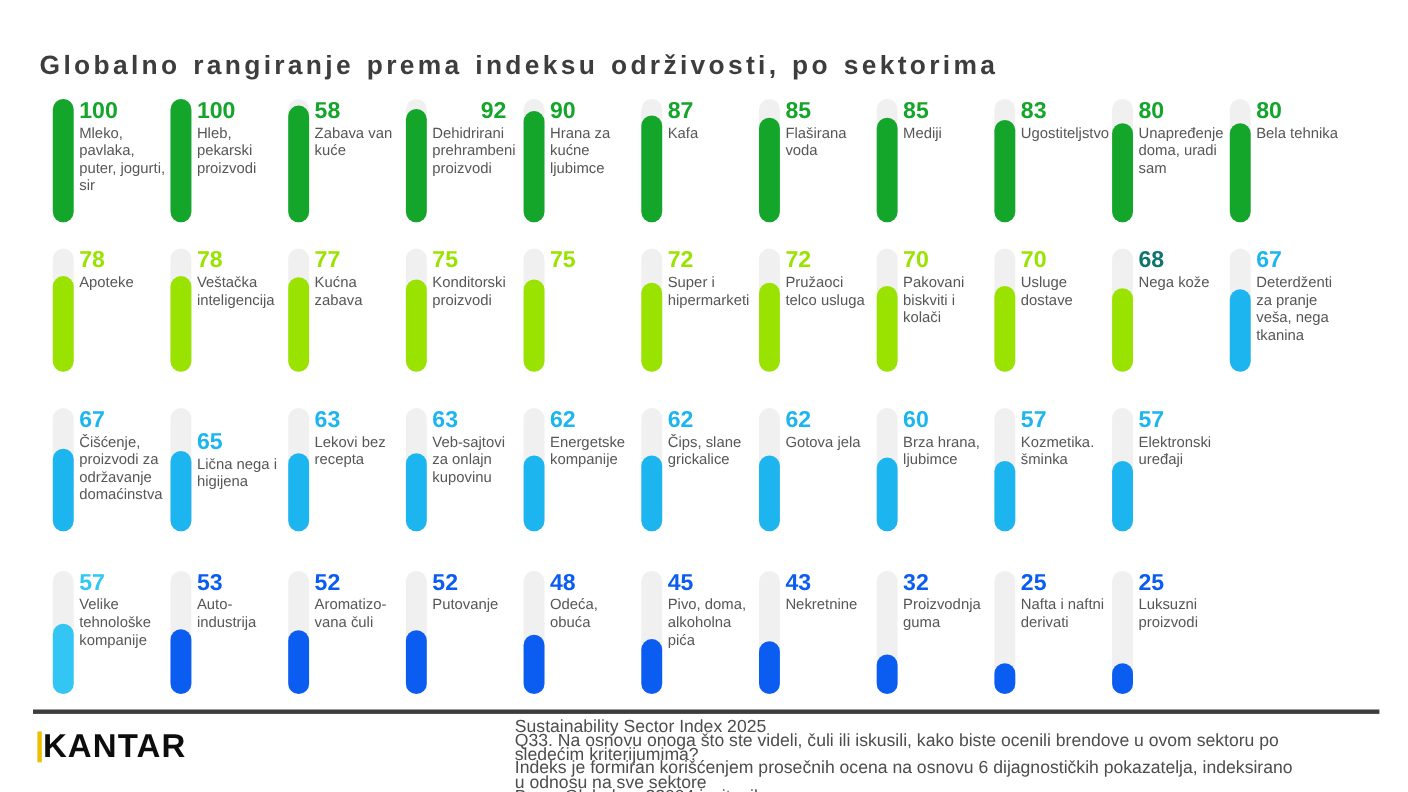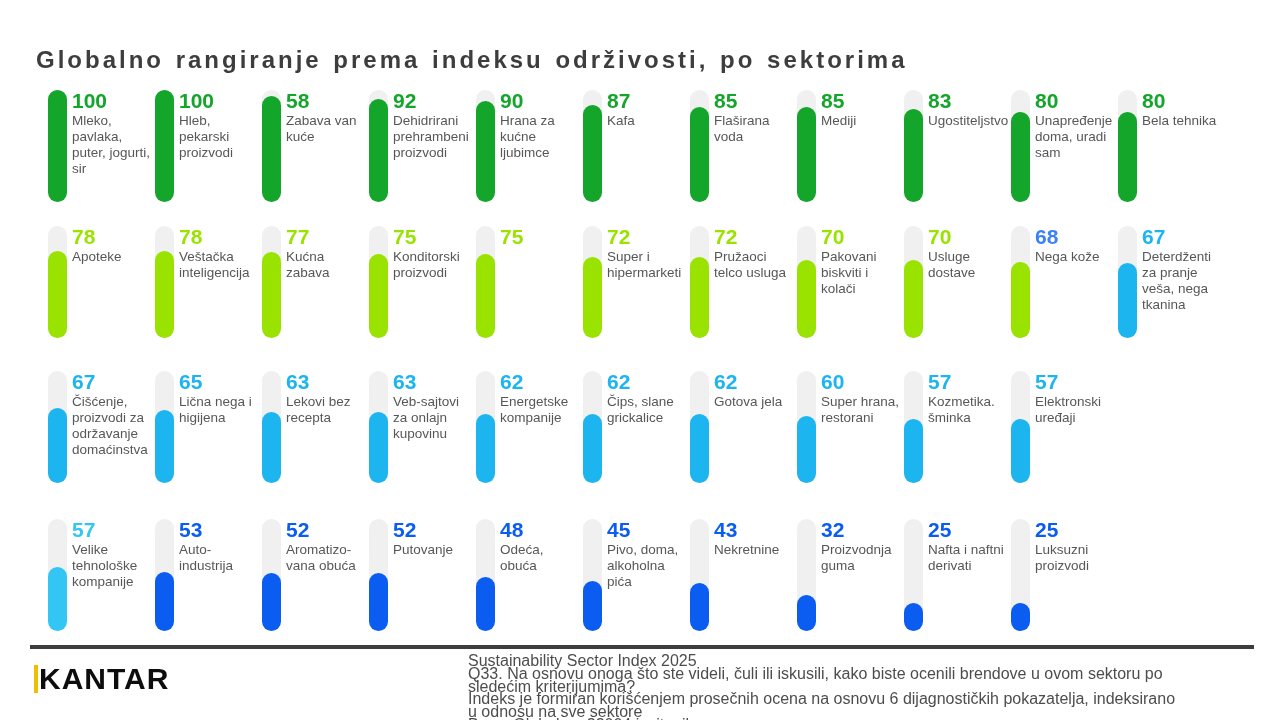--- a/index.html
+++ b/index.html
@@ -75,21 +75,21 @@
         <div class="item-txt">
           <div class="sector-score" style="color: rgb(20, 165, 43);">58</div>
           <div class="sector-label">Zabava van kuće</div>
         </div>
       </div>
       <div class="sector-item">
         <div class="bar-track">
           <div class="bar-fill" style="height: 92%; background: rgb(20, 165, 43);"></div>
         </div>
         <div class="item-txt">
-          <div class="sector-score" style="color: rgb(20, 165, 43);">92</div>
+          <div class="sector-score" style="color: rgb(20, 165, 43); margin-left: 44px;">92</div>
           <div class="sector-label">Dehidrirani prehrambeni proizvodi</div>
         </div>
       </div>
       <div class="sector-item">
         <div class="bar-track">
           <div class="bar-fill" style="height: 90%; background: rgb(20, 165, 43);"></div>
         </div>
         <div class="item-txt">
           <div class="sector-score" style="color: rgb(20, 165, 43);">90</div>
           <div class="sector-label">Hrana za kućne ljubimce</div>
@@ -229,21 +229,21 @@
         <div class="item-txt">
           <div class="sector-score" style="color: rgb(154, 227, 0);">70</div>
           <div class="sector-label">Usluge dostave</div>
         </div>
       </div>
       <div class="sector-item">
         <div class="bar-track">
           <div class="bar-fill" style="height: 68%; background: rgb(154, 227, 0);"></div>
         </div>
         <div class="item-txt">
-          <div class="sector-score" style="color: #3b82f6;">68</div>
+          <div class="sector-score" style="color: #0f766e;">68</div>
           <div class="sector-label">Nega kože</div>
         </div>
       </div>
       <div class="sector-item">
         <div class="bar-track">
           <div class="bar-fill" style="height: 67%; background: rgb(29, 181, 240);"></div>
         </div>
         <div class="item-txt">
           <div class="sector-score" style="color: rgb(29, 181, 240);">67</div>
           <div class="sector-label">Deterdženti za pranje veša, nega tkanina</div>
@@ -258,21 +258,21 @@
         <div class="item-txt">
           <div class="sector-score" style="color: rgb(29, 181, 240);">67</div>
           <div class="sector-label">Čišćenje, proizvodi za održavanje domaćinstva</div>
         </div>
       </div>
       <div class="sector-item">
         <div class="bar-track">
           <div class="bar-fill" style="height: 65%; background: rgb(29, 181, 240);"></div>
         </div>
         <div class="item-txt">
-          <div class="sector-score" style="color: rgb(29, 181, 240);">65</div>
+          <div class="sector-score" style="color: rgb(29, 181, 240); margin-top: 20px;">65</div>
           <div class="sector-label">Lična nega i higijena</div>
         </div>
       </div>
       <div class="sector-item">
         <div class="bar-track">
           <div class="bar-fill" style="height: 63%; background: rgb(29, 181, 240);"></div>
         </div>
         <div class="item-txt">
           <div class="sector-score" style="color: rgb(29, 181, 240);">63</div>
           <div class="sector-label">Lekovi bez recepta</div>
@@ -313,21 +313,21 @@
           <div class="sector-score" style="color: rgb(29, 181, 240);">62</div>
           <div class="sector-label">Gotova jela</div>
         </div>
       </div>
       <div class="sector-item">
         <div class="bar-track">
           <div class="bar-fill" style="height: 60%; background: rgb(29, 181, 240);"></div>
         </div>
         <div class="item-txt">
           <div class="sector-score" style="color: rgb(29, 181, 240);">60</div>
-          <div class="sector-label">Super hrana, restorani</div>
+          <div class="sector-label">Brza hrana, ljubimce</div>
         </div>
       </div>
       <div class="sector-item">
         <div class="bar-track">
           <div class="bar-fill" style="height: 57%; background: rgb(29, 181, 240);"></div>
         </div>
         <div class="item-txt">
           <div class="sector-score" style="color: rgb(29, 181, 240);">57</div>
           <div class="sector-label">Kozmetika. šminka</div>
         </div>
@@ -360,21 +360,21 @@
           <div class="sector-score" style="color: rgb(11, 92, 240);">53</div>
           <div class="sector-label">Auto-industrija</div>
         </div>
       </div>
       <div class="sector-item">
         <div class="bar-track">
           <div class="bar-fill" style="height: 52%; background: rgb(11, 92, 240);"></div>
         </div>
         <div class="item-txt">
           <div class="sector-score" style="color: rgb(11, 92, 240);">52</div>
-          <div class="sector-label">Aromatizo-vana obuća</div>
+          <div class="sector-label">Aromatizo-vana čuli</div>
         </div>
       </div>
       <div class="sector-item">
         <div class="bar-track">
           <div class="bar-fill" style="height: 52%; background: rgb(11, 92, 240);"></div>
         </div>
         <div class="item-txt">
           <div class="sector-score" style="color: rgb(11, 92, 240);">52</div>
           <div class="sector-label">Putovanje</div>
         </div>

